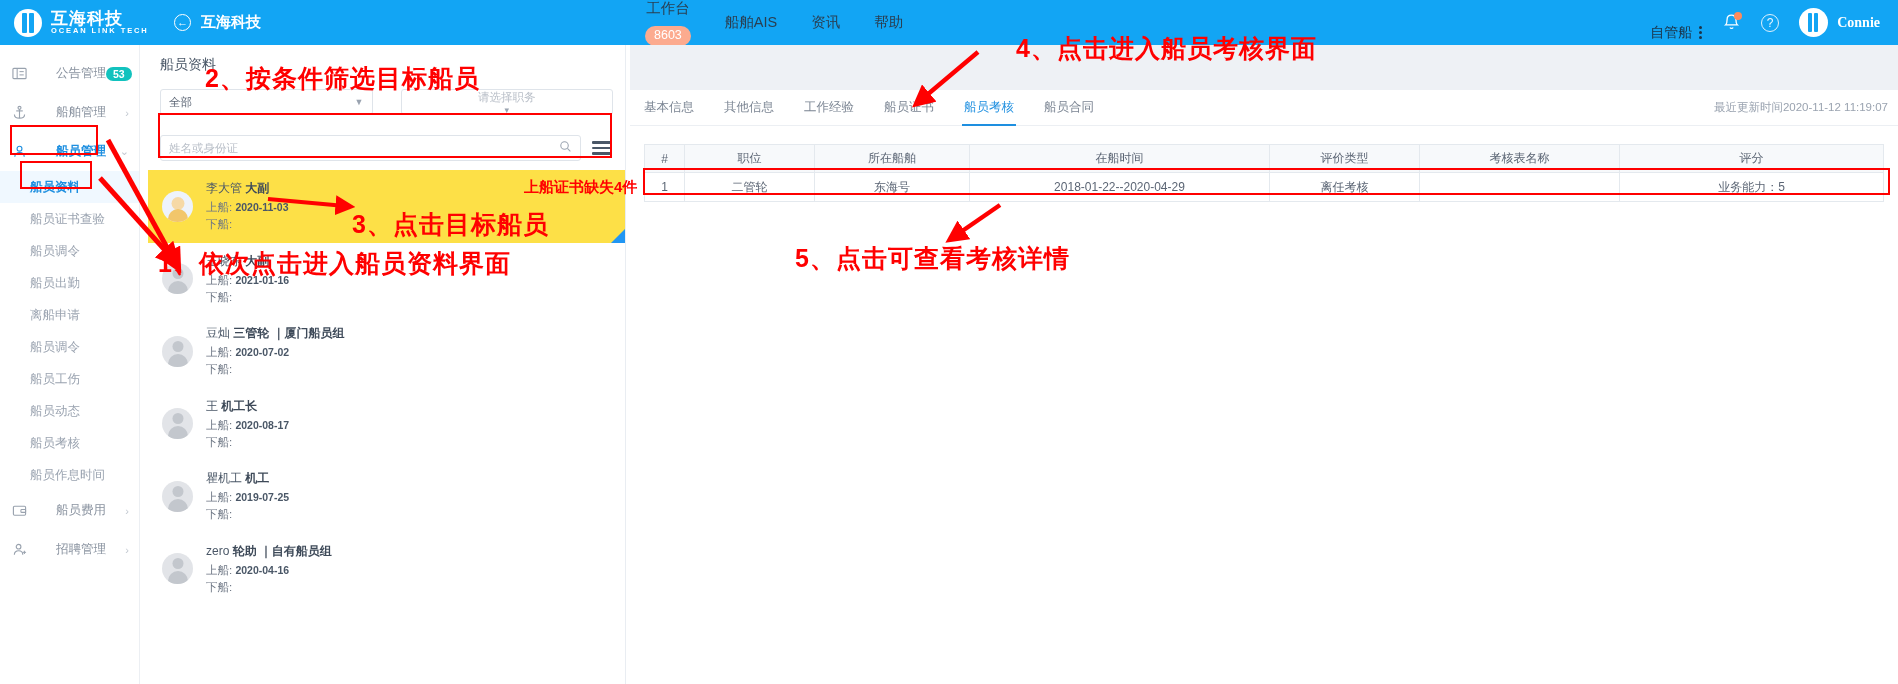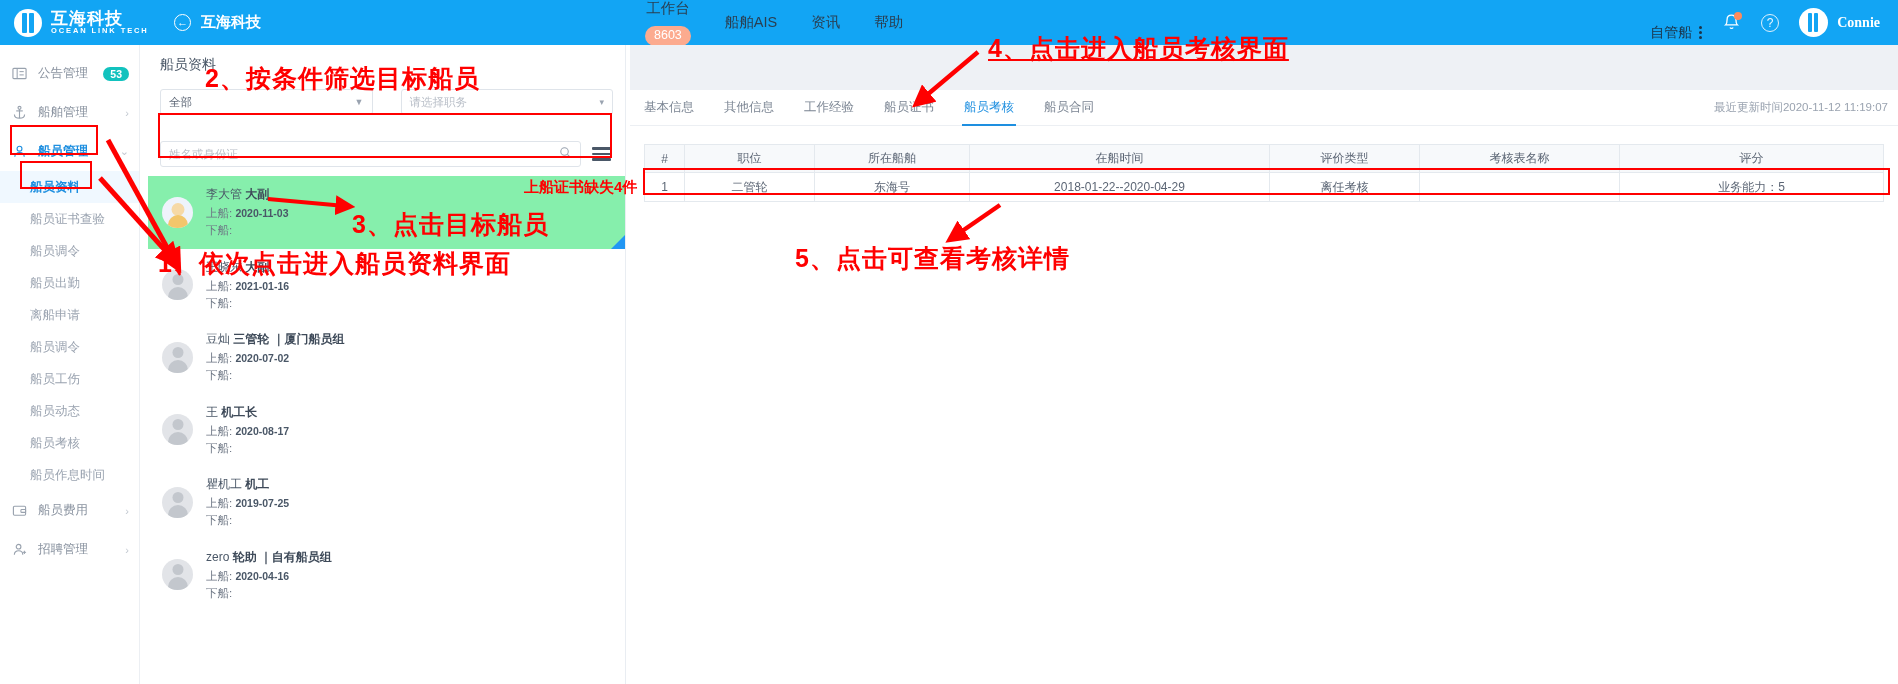--- a/index.html
+++ b/index.html
@@ -70,69 +70,69 @@
   
   .sidebar {
     position: absolute; left: 0; top: 45px; width: 140px; height: 639px;
     background: #ffffff; border-right: 1px solid #eceff3;
   }
   .side-item {
     height: 39px; display: flex; align-items: center; padding: 0 10px 0 12px;
     font-size: 12.5px; color: #8a93a0; cursor: pointer; position: relative;
   }
   .side-item .s-ico { width: 17px; flex: none; display: flex; align-items: center; color: #99a2ae; }
-  .side-item .s-lbl { margin-left: 9px; flex: 1; white-space: nowrap; }
+  .side-item .s-lbl { margin-left: 27px; flex: 1; white-space: nowrap; }
   .side-item .s-arrow { color: #c2c8d1; font-size: 11px; }
   .side-item.active > .s-lbl { color: #1E8FE0; font-weight: bold; }
   .side-item.active > .s-ico { color: #1E8FE0; }
   .pill {
     background: #12C2BE; color: #fff; font-size: 10.5px; border-radius: 9px;
     padding: 1px 7px; font-weight: bold;
   }
   .sub-item {
     height: 32px; display: flex; align-items: center; padding-left: 30px;
     font-size: 12.5px; color: #9aa3b0; cursor: pointer;
   }
   .sub-item.active { color: #1E8FE0; background: #F0F8FF; font-weight: bold; }
 
   
   .crew-panel {
     position: absolute; left: 148px; top: 45px; width: 478px; height: 639px;
     background: #fff; border-right: 1px solid #e9edf2;
   }
   .crew-title { font-size: 14px; color: #4a5767; padding: 11px 0 9px 12px; }
   .filter-zone { padding: 6px 12px 0 12px; }
-  .filt-row { display: flex; gap: 28px; margin-bottom: 26px; }
+  .filt-row { display: flex; gap: 28px; margin-bottom: 20px; }
   .sel-box {
     flex: 1; height: 26px; border: 1px solid #dfe4ea; border-radius: 3px;
     display: flex; align-items: center; justify-content: space-between;
     padding: 0 8px; font-size: 11.5px; color: #5b6574; background: #fff; cursor: pointer;
   }
-  .sel-box.ph { color: #b9bfc8; }
+  .sel-box.ph { color: #b9bfc8; flex-direction: column; }
   .caret { color: #9aa3b0; font-size: 9px; }
   .search-row { display: flex; align-items: center; gap: 9px; margin-bottom: 9px; }
   .search-box {
     flex: 1; height: 26px; border: 1px solid #dfe4ea; border-radius: 3px;
     display: flex; align-items: center; padding: 0 8px; background: #fff;
   }
   .search-box input {
     border: none; outline: none; flex: 1; font-size: 11.5px; color: #5b6574;
     font-family: inherit; background: transparent;
   }
   .search-box input::placeholder { color: #b9bfc8; }
   .mag { color: #9aa3b0; font-size: 12px; }
   .list-icon { display: flex; flex-direction: column; gap: 3px; cursor: pointer; padding: 2px; }
   .list-icon i { display: block; width: 19px; height: 2.5px; background: #4a5767; border-radius: 1px; }
 
   .crew-list { margin-top: 2px; }
   .crew-row {
     display: flex; align-items: center; gap: 13px; padding: 9px 12px 9px 14px;
     position: relative; cursor: pointer; min-height: 62px;
   }
-  .crew-row.selected { background: #86efac; }
+  .crew-row.selected { background: #fde047; }
   .crew-row.selected::after {
     content: ""; position: absolute; right: 0; bottom: 0;
     border-style: solid; border-width: 0 0 14px 14px;
     border-color: transparent transparent #2196F3 transparent;
   }
   .av {
     width: 31px; height: 31px; border-radius: 50%; background: #e2e4e8; flex: none;
     position: relative; overflow: hidden;
   }
   .av::before { content:""; position:absolute; left:50%; top:5px; transform:translateX(-50%);
@@ -552,21 +552,21 @@
 
   <div class="anno anno-text" style="left:158px; top:247px;">
     <span>1、依次点击进入船员资料界面</span>
   </div>
   <div class="anno anno-text" style="left:205px; top:62px;">
     <span>2、按条件筛选目标船员</span>
   </div>
   <div class="anno anno-text" style="left:352px; top:208px;">
     <span>3、点击目标船员</span>
   </div>
-  <div class="anno anno-text" style="left:988px; top:32px;text-decoration:underline;">
+  <div class="anno anno-text" style="left:1016px; top:32px;">
     <span>4、点击进入船员考核界面</span>
   </div>
   <div class="anno anno-text" style="left:795px; top:242px;">
     <span>5、点击可查看考核详情</span>
   </div>
 
   <svg class="arrow-svg" style="left:0; top:0; width:1898px; height:684px;">
     <defs>
       <marker id="ah" markerWidth="5" markerHeight="5" refX="2.4" refY="2.5" orient="auto">
         <path d="M0,0 L5,2.5 L0,5 z" fill="#FF0000"></path>

